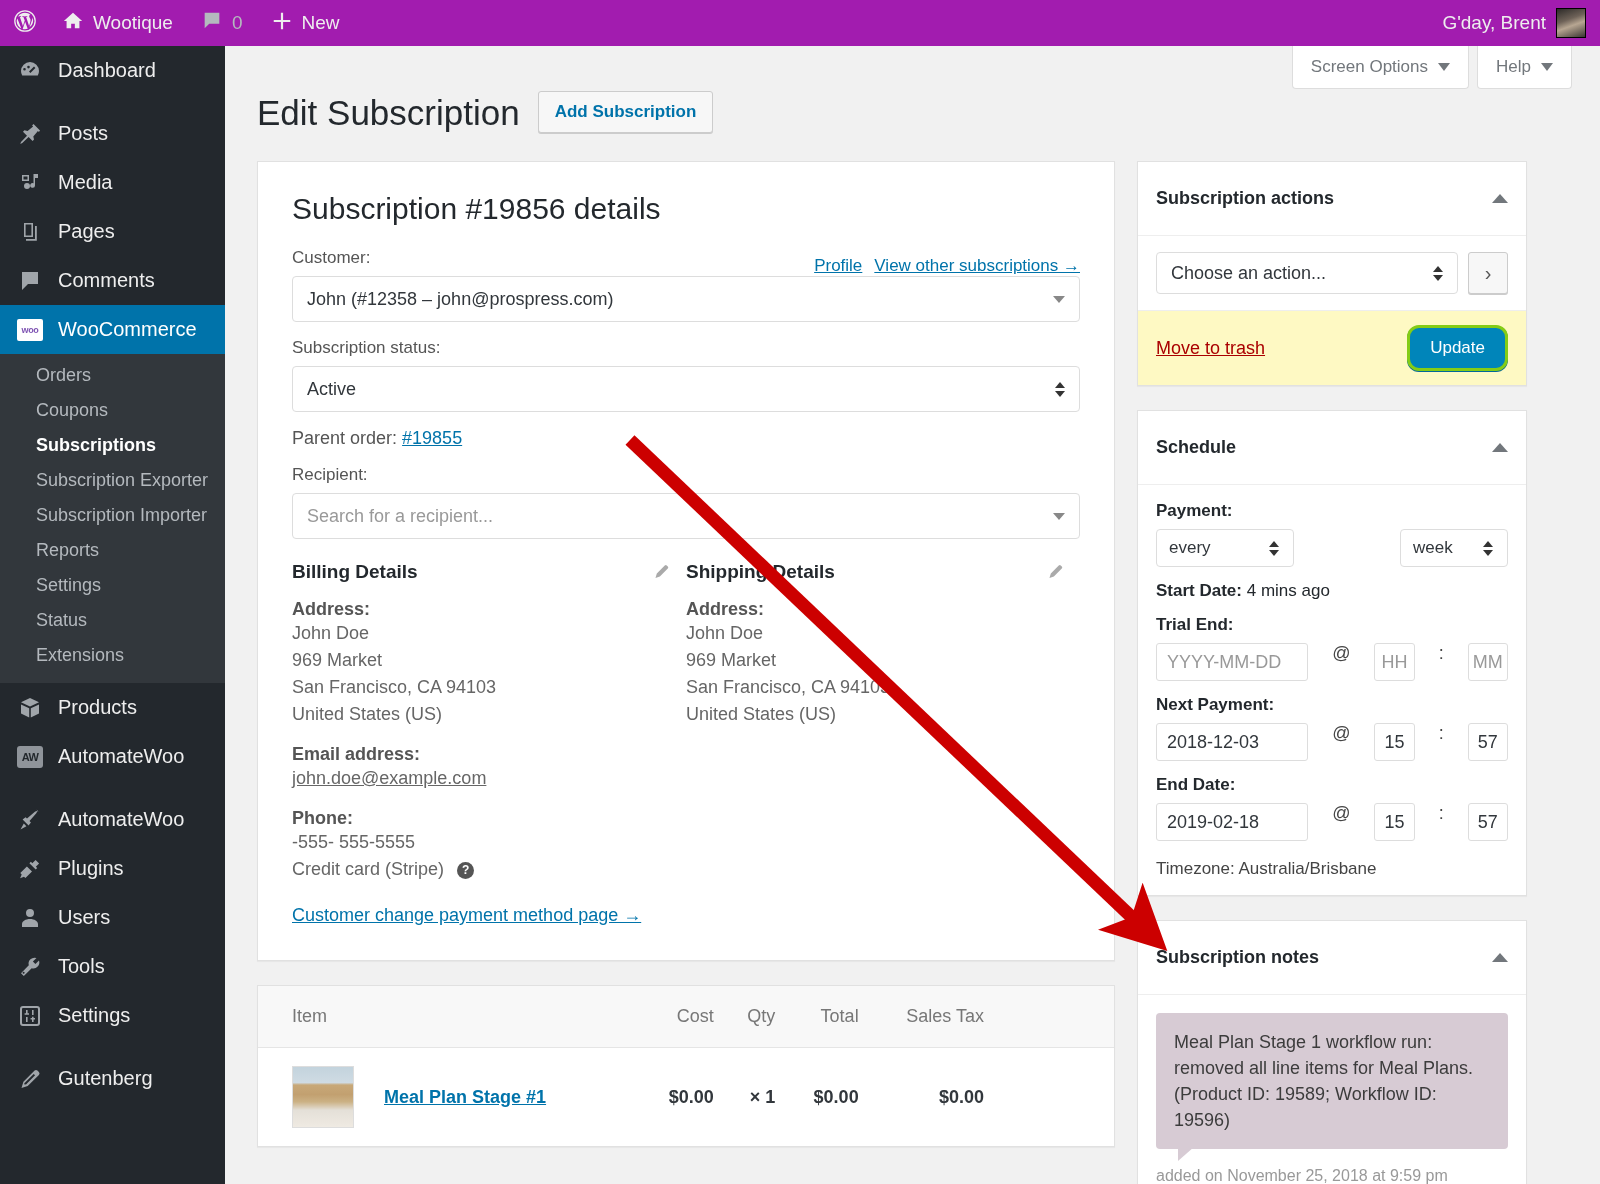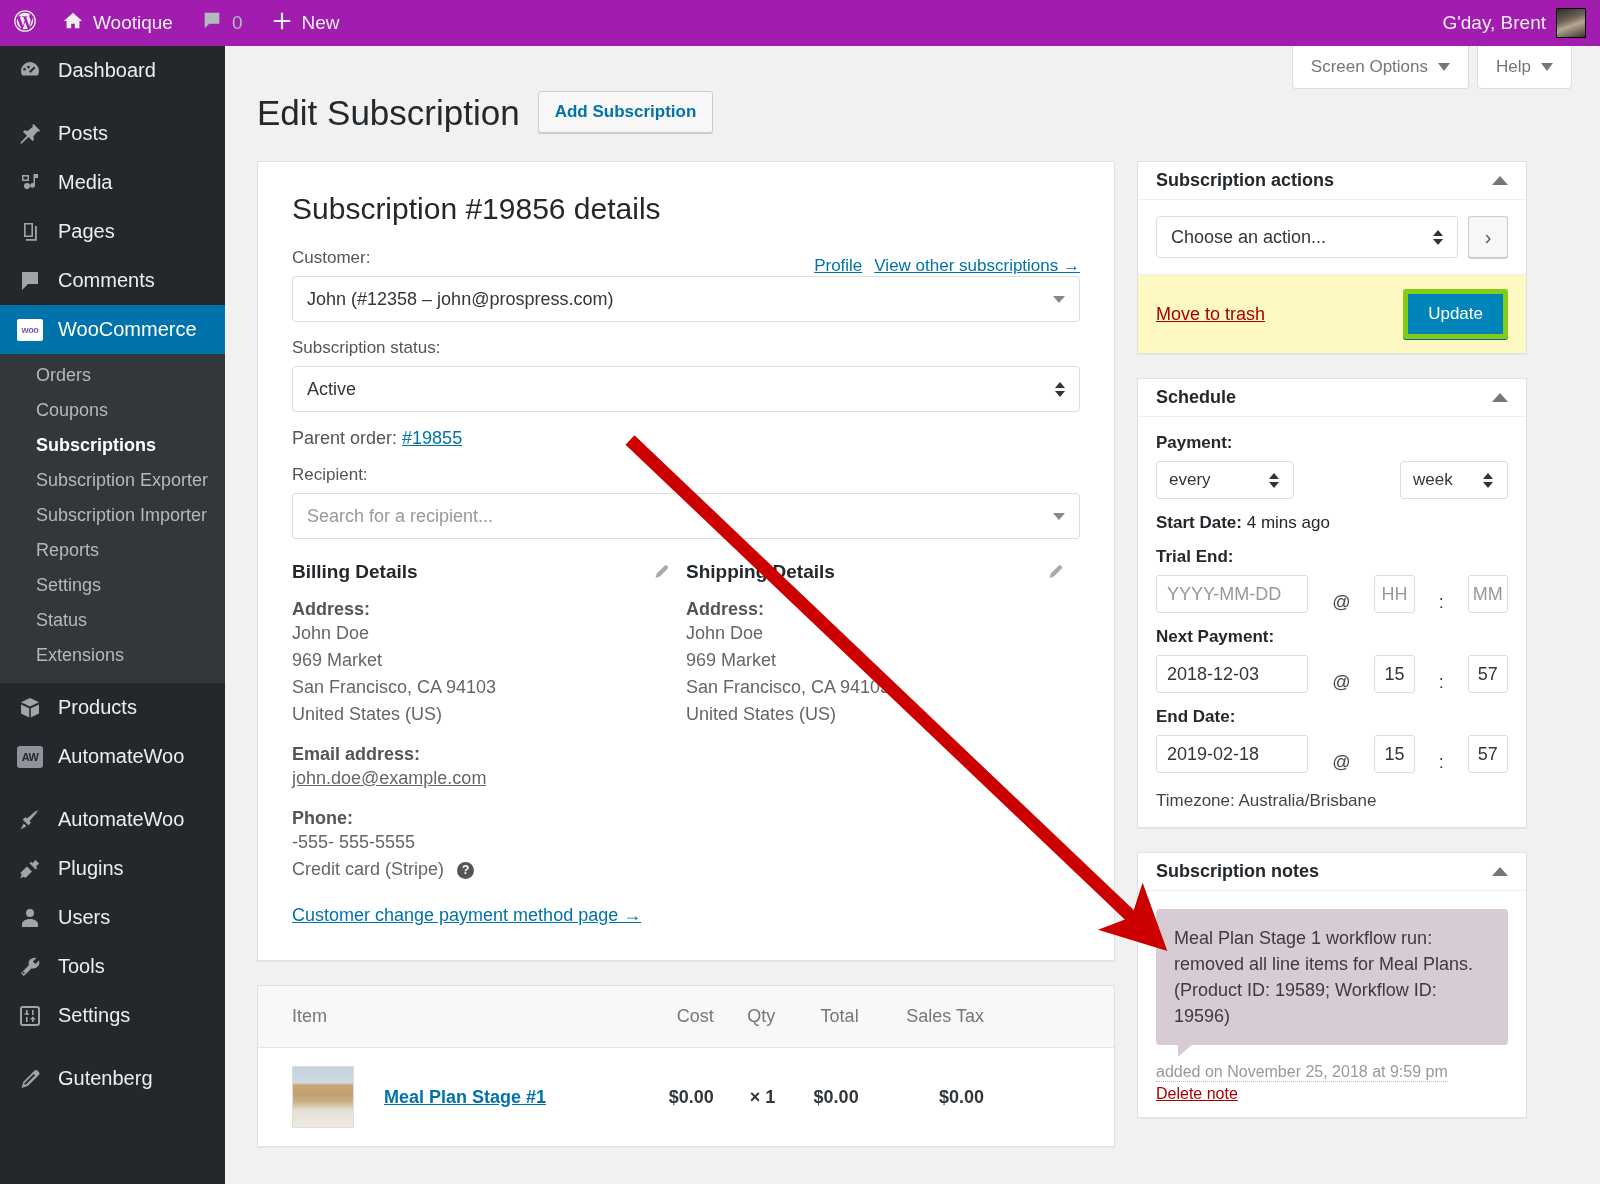--- a/index.html
+++ b/index.html
@@ -76,21 +76,21 @@
     padding:10px 16px; font-size:17px; font-weight:bold; box-shadow:0 1px 0 #ccc;
   }
 
   .columns{ display:flex; gap:22px; padding:28px 18px 0 32px; align-items:flex-start; }
   .col-main{ width:858px; }
   .col-side{ width:390px; }
 
   .postbox{ background:#fff; border:1px solid #e1e1e1; box-shadow:0 1px 1px rgba(0,0,0,.04); margin-bottom:24px; }
   .pb-head{
     display:flex; align-items:center; justify-content:space-between;
-    padding:8px 18px; border-bottom:1px solid #eee;
+    padding:26px 18px; border-bottom:1px solid #eee;
   }
   .pb-title{ font-size:18px; font-weight:bold; color:#23282d; }
   .tri-up{ width:0;height:0;border-left:8px solid transparent;border-right:8px solid transparent;border-bottom:9px solid #72777c; }
   .pb-body{ padding:16px 18px; }
 
   
   .order-panel{ padding:30px 34px 34px 34px; }
   .od-title{ font-size:30px; font-weight:400; color:#23282d; margin:0 0 22px 0; }
   .fld-label{ font-size:17px; color:#555; margin-bottom:8px; display:block; }
   .row-between{ display:flex; align-items:flex-end; justify-content:space-between; }
@@ -141,21 +141,21 @@
   }
   .qty-x{ color:#888; font-weight:400; }
 
   
   .sec-label{ font-size:17px; font-weight:bold; color:#23282d; margin:14px 0 8px 0; }
   .sched-row{ display:flex; gap:12px; align-items:center; }
   .mini-select{
     height:38px; border:1px solid #ddd; border-radius:4px; background:#fff;
     display:flex; align-items:center; padding:0 30px 0 12px; font-size:17px; color:#32373c; position:relative;
   }
-  .date-row{ display:flex; align-items:flex-end; gap:24px; }
+  .date-row{ display:flex; align-items:flex-start; gap:24px; }
   .date-input{
     height:38px; border:1px solid #ddd; border-radius:3px; background:#fff;
     display:flex; align-items:center; padding:0 10px; font-size:18px; color:#32373c; width:158px;
   }
   .date-input.ph{ color:#999; }
   .time-input{
     height:38px; border:1px solid #ddd; border-radius:3px; background:#fff;
     display:flex; align-items:center; justify-content:center; font-size:18px; color:#32373c; width:42px;
   }
   .time-input.ph{ color:#999; }
@@ -165,21 +165,21 @@
   .act-row{ display:flex; gap:10px; align-items:center; padding:16px 18px; }
   .act-select{ flex:1; height:42px; }
   .act-go{
     width:40px;height:42px;background:#f7f7f7;border:1px solid #ccc;border-radius:3px;
     display:flex;align-items:center;justify-content:center;font-size:20px;color:#555; box-shadow:0 1px 0 #ccc;
   }
   .act-foot{ display:flex; align-items:center; justify-content:space-between; padding:14px 18px;
     border-top:1px solid #eee; background:#fef9c3; }
   .trash-link{ color:#a00; font-size:18px; }
   .btn-primary{
-    background:#0085ba; border:5px solid #84cc16; border-radius:3px; color:#fff;
+    background:#0085ba; border:3px solid #84cc16; border-radius:12px; color:#fff;
     padding:10px 20px; font-size:17px; box-shadow:0 1px 0 #006799;
   }
 
   
   .note-wrap{ padding:18px 18px 14px 18px; }
   .note-bubble{
     background:#d7cbd4; border-radius:4px; padding:16px 18px; font-size:18px; color:#3c3c3c; line-height:1.45;
     position:relative;
   }
   .note-bubble:after{

